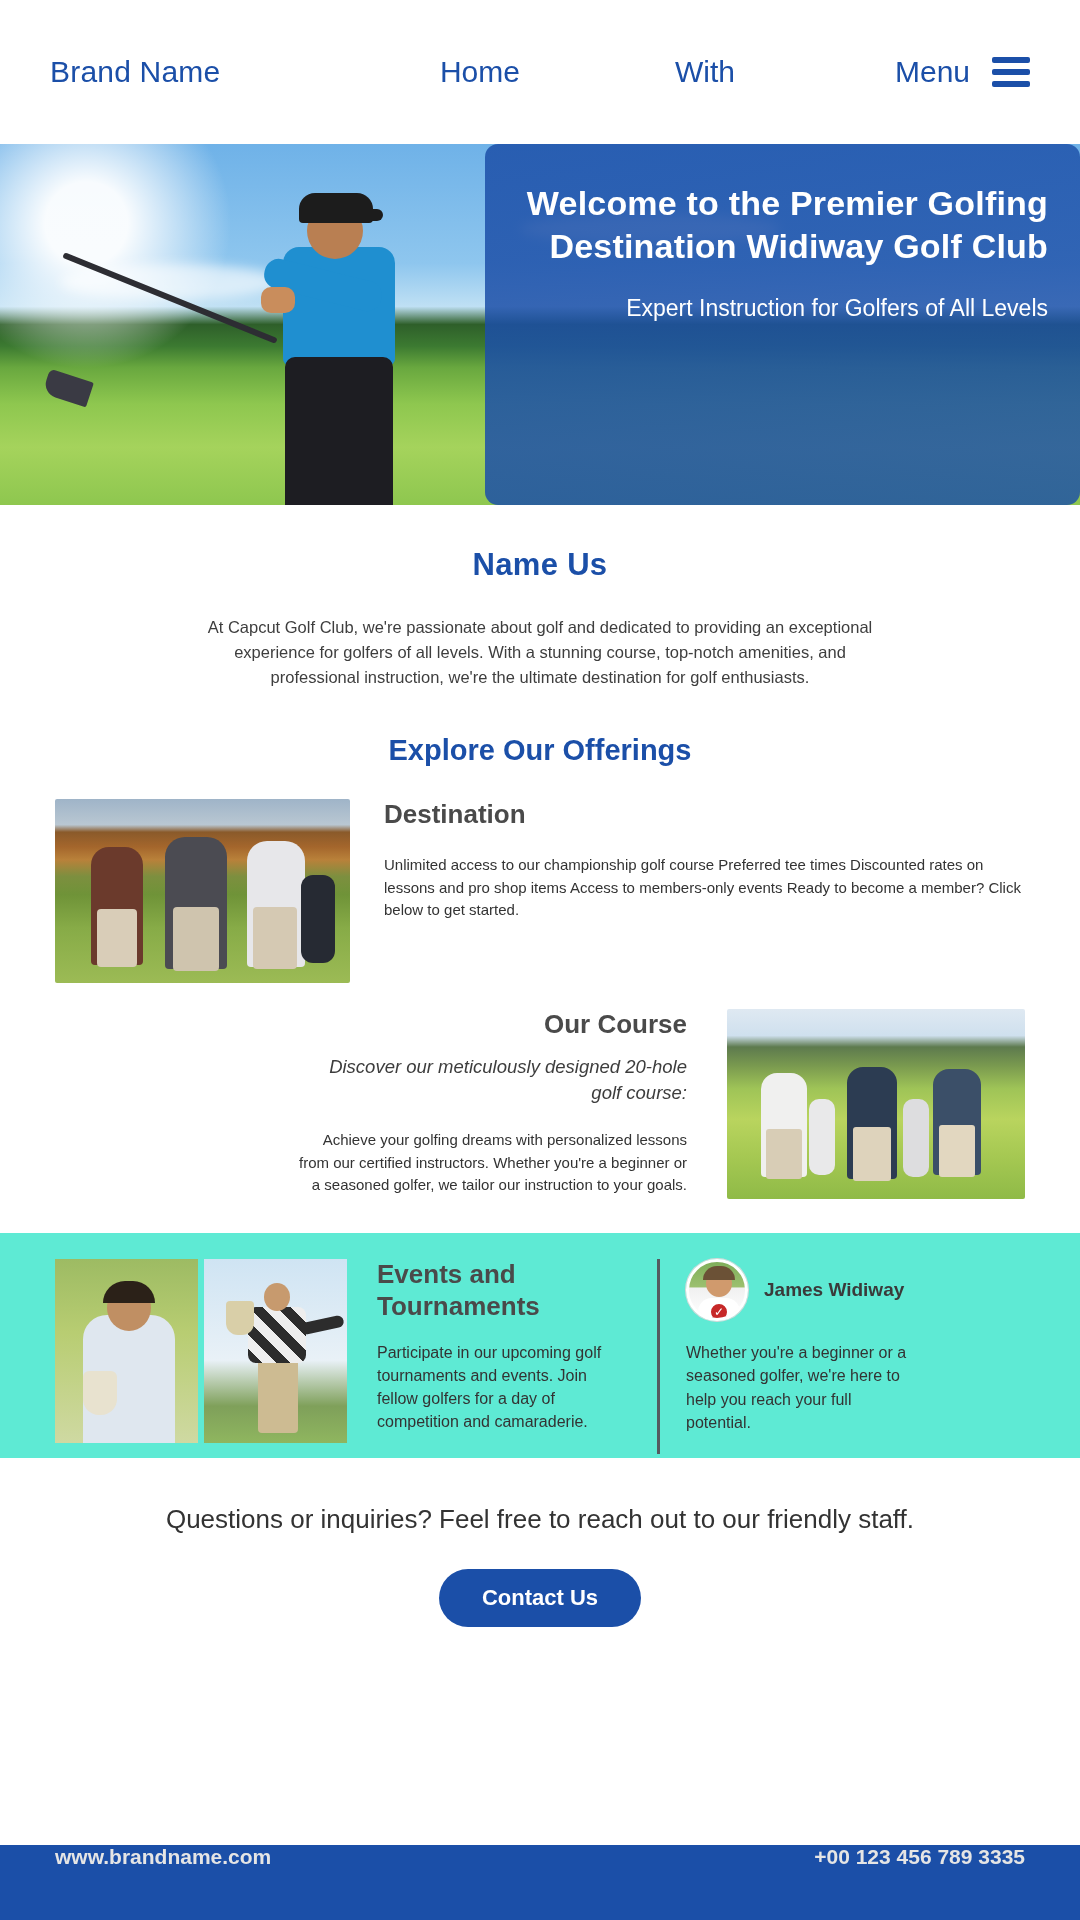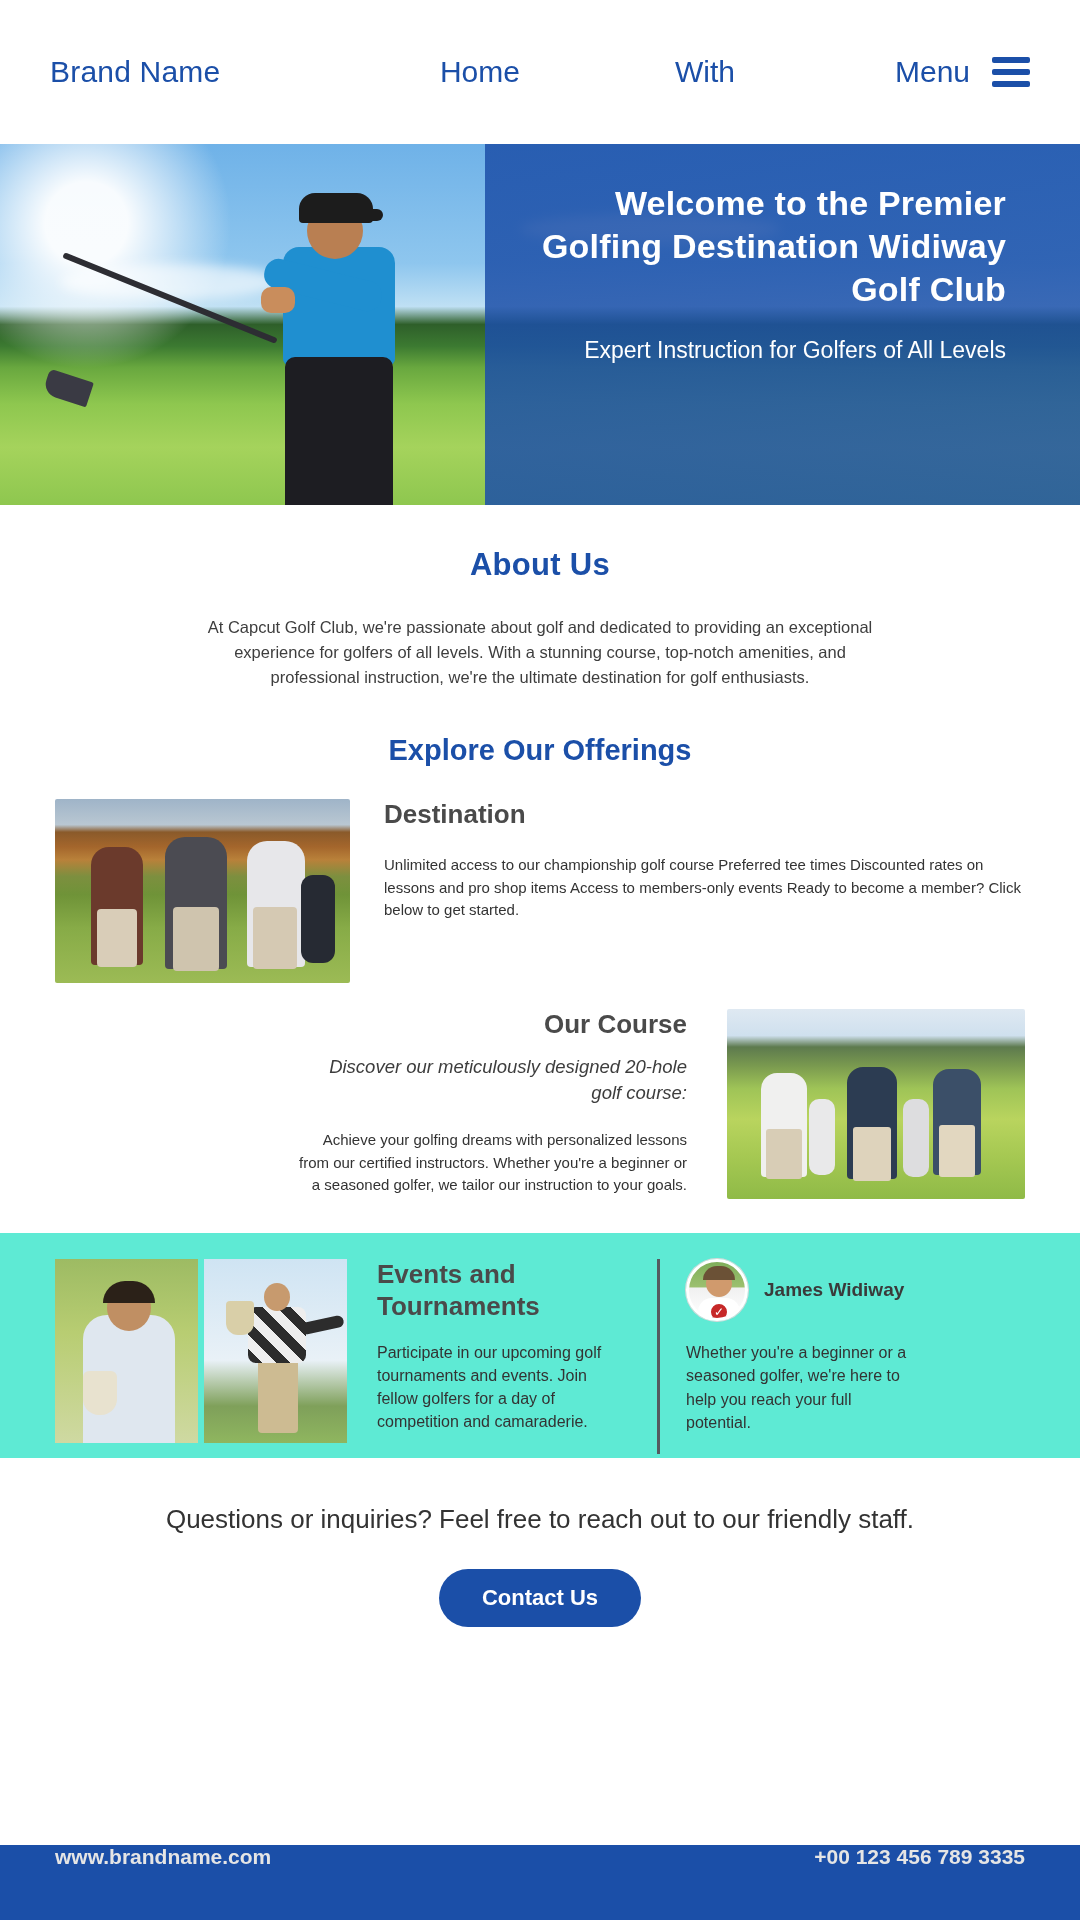--- a/index.html
+++ b/index.html
@@ -94,22 +94,23 @@
   .g-hands { position: absolute; left: 6px; top: 112px; width: 34px; height: 26px; background: #c98d5c; border-radius: 10px; }
   .g-legs  { position: absolute; left: 30px; top: 182px; width: 108px; height: 148px; background: #1d1d22; border-radius: 10px 10px 0 0; }
   .g-club  { position: absolute; left: -200px; top: 120px; width: 230px; height: 6px; background: #2d2d33; transform: rotate(22deg); border-radius: 3px; }
   .g-clubhead { position: absolute; left: -210px; top: 200px; width: 46px; height: 26px; background: #3a3a44; border-radius: 6px 2px 2px 14px; transform: rotate(18deg); }
 
   .hero-overlay {
     position: absolute;
     right: 0; top: 0; bottom: 0;
     width: 595px;
     background: linear-gradient(90deg, rgba(28,79,168,.85) 0%, rgba(28,79,168,.82) 100%);
-    padding: 38px 74px 0 40px;
+    padding: 38px 32px 0 40px;
     text-align: right;
+    border-radius: 13px;
   }
   .hero-title {
     font-size: 34px;
     font-weight: bold;
     color: #ffffff;
     line-height: 1.26;
     letter-spacing: .2px;
   }
   .hero-sub {
     margin-top: 26px;
@@ -365,21 +366,21 @@
       <div class="g-cap"></div>
     </div>
   </div>
   <div class="hero-overlay">
     <div class="hero-title">Welcome to the Premier Golfing Destination Widiway Golf Club</div>
     <div class="hero-sub">Expert Instruction for Golfers of All Levels</div>
   </div>
 </div>
 
 <div class="about">
-  <div class="about-title">About Us</div>
+  <div class="about-title">Name Us</div>
   <div class="about-text">At Capcut Golf Club, we're passionate about golf and dedicated to providing an exceptional experience for golfers of all levels. With a stunning course, top-notch amenities, and professional instruction, we're the ultimate destination for golf enthusiasts.</div>
 </div>
 
 <div class="offerings-title">Explore Our Offerings</div>
 
 <div class="row">
   <div class="photo photo-members">
     <div class="pm-p1"></div>
     <div class="pm-p2"></div>
     <div class="pm-p3"></div>

